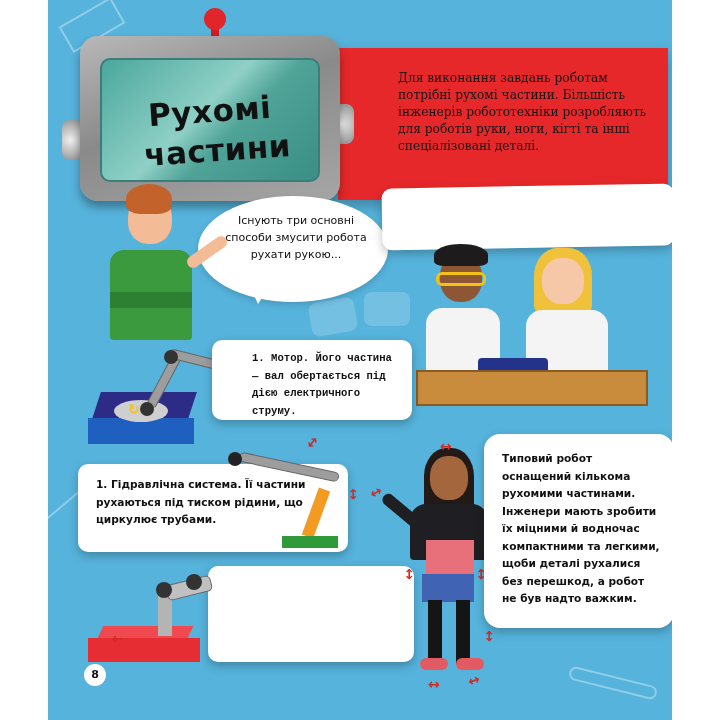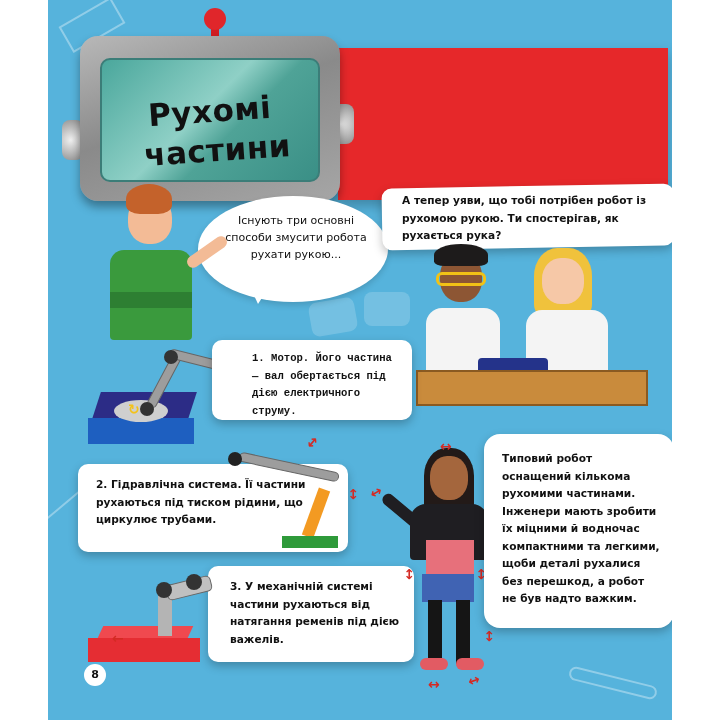--- a/index.html
+++ b/index.html
@@ -129,41 +129,41 @@
 
 <div class="page">
 
   <div class="doodle" style="left:14px;top:10px;width:60px;height:30px;transform:rotate(-30deg);"></div>
   <div class="doodle" style="left:-20px;top:500px;width:80px;height:2px;border-width:1px;transform:rotate(-40deg);"></div>
   <div class="doodle" style="left:520px;top:676px;width:90px;height:14px;border-radius:7px;transform:rotate(14deg);"></div>
   <div class="bg-robot abs" style="left:262px;top:300px;transform:rotate(-10deg);"></div>
   <div class="bg-robot abs" style="left:316px;top:292px;"></div>
 
   <div class="abs red-panel"></div>
+  <div class="abs red-text">Для виконання завдань роботам потрібні рухомі частини. Більшість інженерів робототехніки розробляють для роботів руки, ноги, кігті та інші спеціалізовані деталі.</div>
 
   <div class="abs antenna-stick"></div>
   <div class="abs antenna-ball"></div>
   <div class="abs ear" style="left:14px;top:120px;"></div>
   <div class="abs ear" style="left:284px;top:104px;"></div>
   <div class="abs robot-head"></div>
   <div class="abs robot-screen"></div>
   <div class="abs title-1">Рухомі</div>
   <div class="abs title-2">частини</div>
 
   <div class="abs bubble"></div>
   <div class="abs bubble-tail"></div>
   <div class="abs bubble-text">Існують три основні способи змусити робота рухати рукою...</div>
   <div class="abs boy-shirt"></div>
   <div class="abs boy-stripe"></div>
   <div class="abs boy-arm"></div>
   <div class="abs boy-face"></div>
   <div class="abs boy-hair"></div>
 
   <div class="abs note" style="left:334px;top:186px;width:292px;height:62px;transform:rotate(-1deg);"></div>
-  <div class="abs note-text" style="left:354px;top:192px;width:250px;">А тепер уяви, що тобі потрібен робот із рухомою рукою. Ти спостерігав, як рухається рука?</div>
 
   <div class="abs kid1-coat"></div>
   <div class="abs kid1-face"></div>
   <div class="abs kid1-hair"></div>
   <div class="abs goggles"></div>
   <div class="abs kid2-hair"></div>
   <div class="abs kid2-coat"></div>
   <div class="abs kid2-face"></div>
   <div class="abs robot-car"></div>
   <div class="abs table-top"></div>
@@ -174,30 +174,29 @@
   <div class="abs motion-arrow" style="left:80px;top:401px;color:#f3c21b;">↻</div>
   <div class="abs arm-seg" style="left:86px;top:376px;width:60px;height:10px;transform:rotate(-62deg);"></div>
   <div class="abs arm-seg" style="left:120px;top:354px;width:50px;height:10px;transform:rotate(14deg);"></div>
   <div class="abs joint" style="left:92px;top:402px;"></div>
   <div class="abs joint" style="left:116px;top:350px;"></div>
 
   <div class="abs note" style="left:164px;top:340px;width:200px;height:80px;"></div>
   <div class="abs note-text" style="left:204px;top:350px;width:150px;font-family:Liberation Mono, monospace;">1. Мотор. Його частина — вал обертається під дією електричного струму.</div>
 
   <div class="abs note" style="left:30px;top:464px;width:270px;height:88px;"></div>
-  <div class="abs note-text" style="left:48px;top:476px;width:210px;">2. Гідравлічна система. Її частини рухаються під тиском рідини, що циркулює трубами.</div>
+  <div class="abs note-text" style="left:48px;top:476px;width:210px;">1. Гідравлічна система. Її частини рухаються під тиском рідини, що циркулює трубами.</div>
   <div class="abs arm-seg" style="left:190px;top:462px;width:102px;height:10px;transform:rotate(12deg);"></div>
   <div class="abs joint" style="left:180px;top:452px;background:#222;"></div>
   <div class="abs hyd-post"></div>
   <div class="abs hyd-base"></div>
   <div class="abs motion-arrow" style="left:258px;top:434px;transform:rotate(-50deg);">↔</div>
   <div class="abs motion-arrow" style="left:300px;top:486px;transform:rotate(90deg);">↔</div>
 
   <div class="abs note" style="left:160px;top:566px;width:206px;height:96px;"></div>
-  <div class="abs note-text" style="left:182px;top:578px;width:170px;">3. У механічній системі частини рухаються від натягання ременів під дією важелів.</div>
   <div class="abs mech-base-top"></div>
   <div class="abs mech-base"></div>
   <div class="abs mech-post"></div>
   <div class="abs arm-seg" style="left:118px;top:580px;width:46px;height:16px;background:#c0c0c0;transform:rotate(-14deg);"></div>
   <div class="abs joint" style="left:108px;top:582px;width:16px;height:16px;"></div>
   <div class="abs joint" style="left:138px;top:574px;width:16px;height:16px;"></div>
   <div class="abs motion-arrow" style="left:64px;top:630px;">←</div>
 
   <div class="abs girl-hair"></div>
   <div class="abs girl-face"></div>

